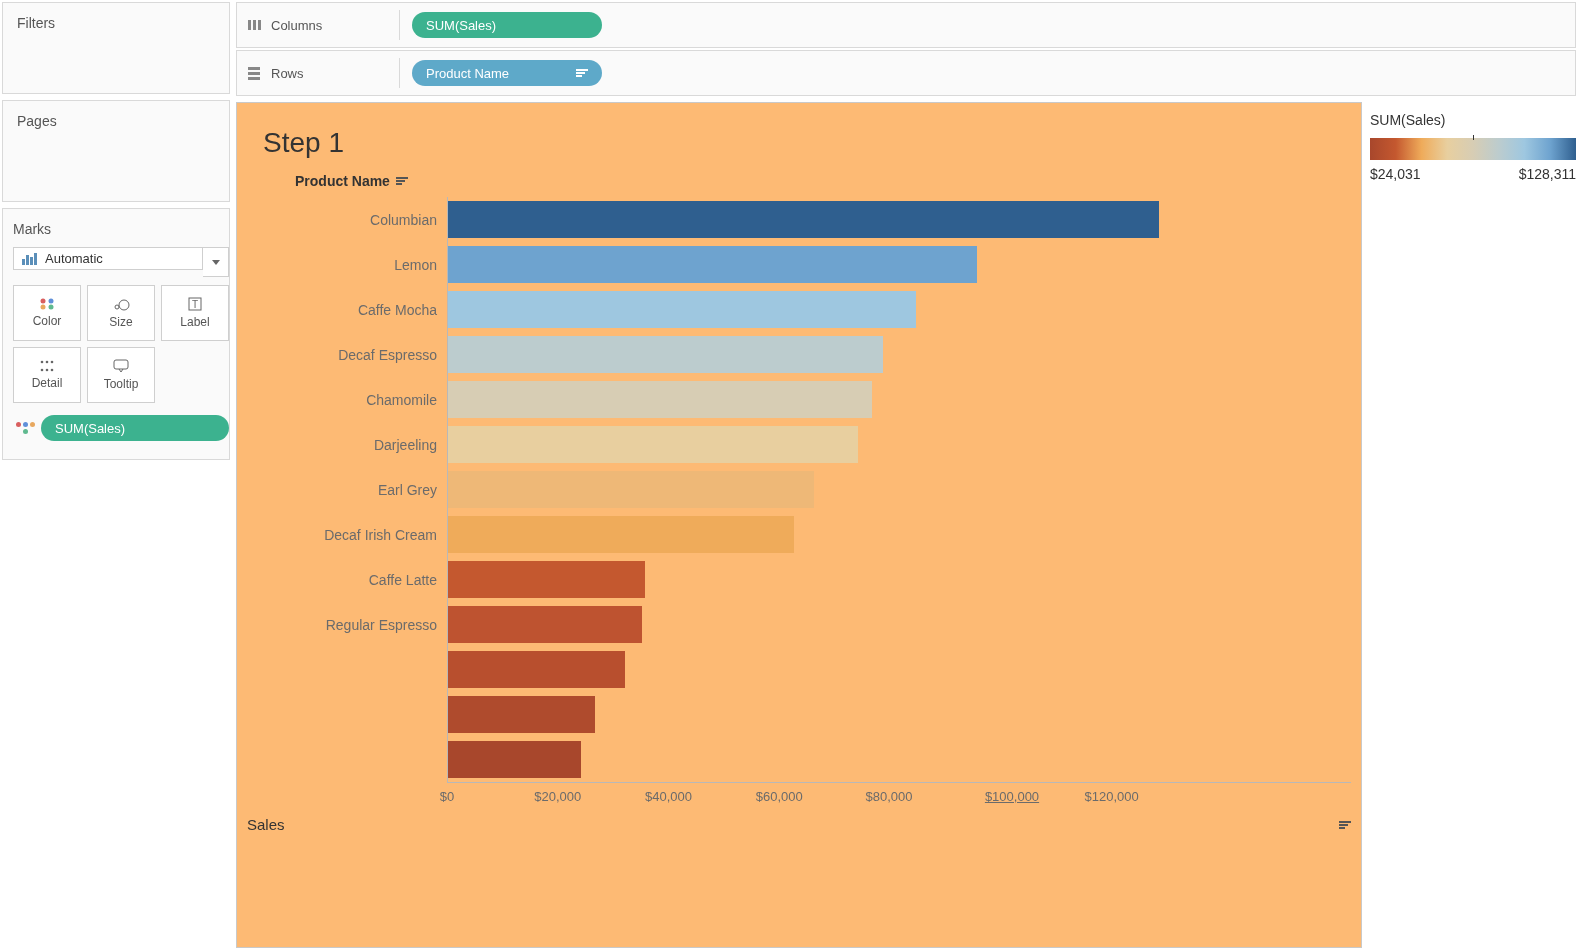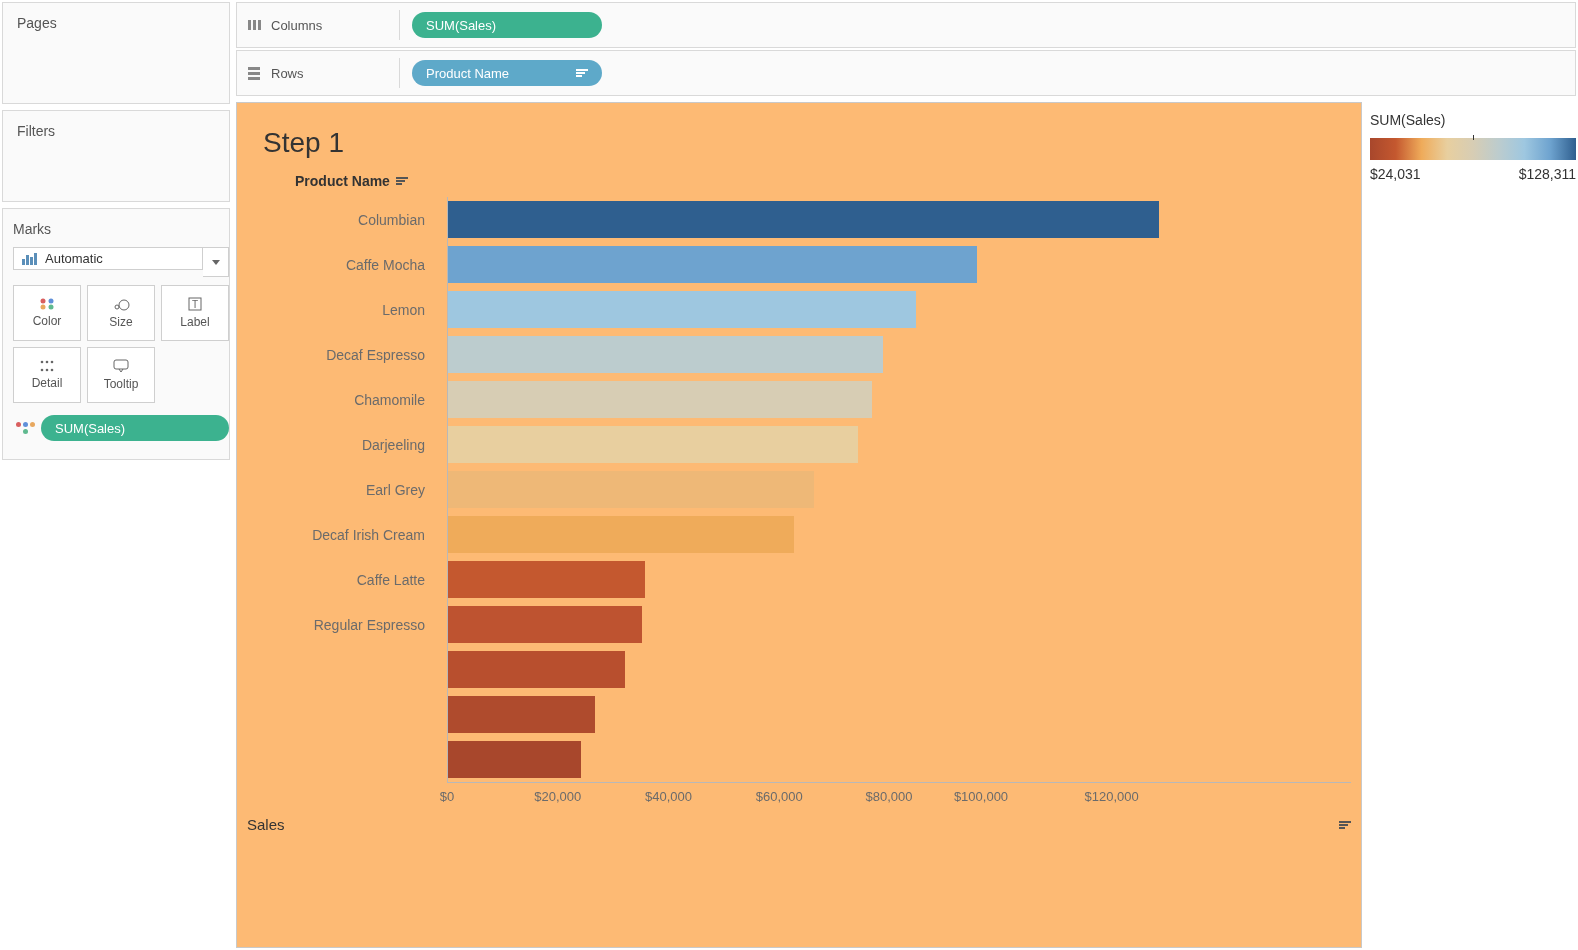--- a/index.html
+++ b/index.html
@@ -199,21 +199,21 @@
 .y-labels {
   width: 200px;
   display: flex;
   flex-direction: column;
 }
 .y-label {
   height: 45px;
   display: flex;
   align-items: center;
   justify-content: flex-end;
-  padding-right: 22px;
+  padding-right: 10px;
   color: #6b6b6b;
   font-size: 14px;
 }
 .bars-wrap {
   flex: 1;
   position: relative;
   border-left: 1px solid #b8b8b8;
 }
 .bar-row {
   height: 45px;
@@ -282,25 +282,25 @@
 }
 
 svg { display:block; }
 </style>
 </head>
 <body>
 
 <div class="app">
 
   <div class="left-panel">
+    <div class="card filters-card">
+      <div class="card-title">Filters</div>
+    </div>
     <div class="card pages-card">
       <div class="card-title">Pages</div>
-    </div>
-    <div class="card filters-card">
-      <div class="card-title">Filters</div>
     </div>
     <div class="card marks-card">
       <div class="card-title">Marks</div>
       <div class="marks-select">
         <div class="marks-select-main">
           <span class="bar-icon">
             <i style="height:6px"></i>
               <i style="height:10px"></i>
               <i style="height:8px"></i>
               <i style="height:12px"></i>
@@ -429,22 +429,22 @@
           <span>Product Name</span>
           <span class="sort-glyph sort-glyph-dark">
             <i style="width:12px"></i>
               <i style="width:9px"></i>
               <i style="width:6px"></i>
           </span>
         </div>
         <div class="chart-area">
           <div class="y-labels" id="y-labels">
               <div class="y-label">Columbian</div>
+              <div class="y-label">Lemon</div>
               <div class="y-label">Caffe Mocha</div>
-              <div class="y-label">Lemon</div>
               <div class="y-label">Decaf Espresso</div>
               <div class="y-label">Chamomile</div>
               <div class="y-label">Darjeeling</div>
               <div class="y-label">Earl Grey</div>
               <div class="y-label">Decaf Irish Cream</div>
               <div class="y-label">Caffe Latte</div>
               <div class="y-label">Regular Espresso</div>
             </div>
           <div class="bars-wrap" id="bars-wrap">
               <div class="bar-row">
@@ -488,21 +488,21 @@
               </div>
             </div>
         </div>
         <div class="x-axis">
           <div class="x-ticks" id="x-ticks">
               <div class="x-tick" style="left: 0px;">$0</div>
               <div class="x-tick" style="left: 110.769px;">$20,000</div>
               <div class="x-tick" style="left: 221.538px;">$40,000</div>
               <div class="x-tick" style="left: 332.308px;">$60,000</div>
               <div class="x-tick" style="left: 442px;">$80,000</div>
-              <div class="x-tick" style="left: 534px;">$100,000</div>
+              <div class="x-tick" style="left: 565px; text-decoration: underline;">$100,000</div>
               <div class="x-tick" style="left: 664.615px;">$120,000</div>
             </div>
         </div>
         <div class="x-title">
           <span>Sales</span>
           <span class="sort-glyph sort-glyph-dark">
             <i style="width:12px"></i>
               <i style="width:9px"></i>
               <i style="width:6px"></i>
           </span>

